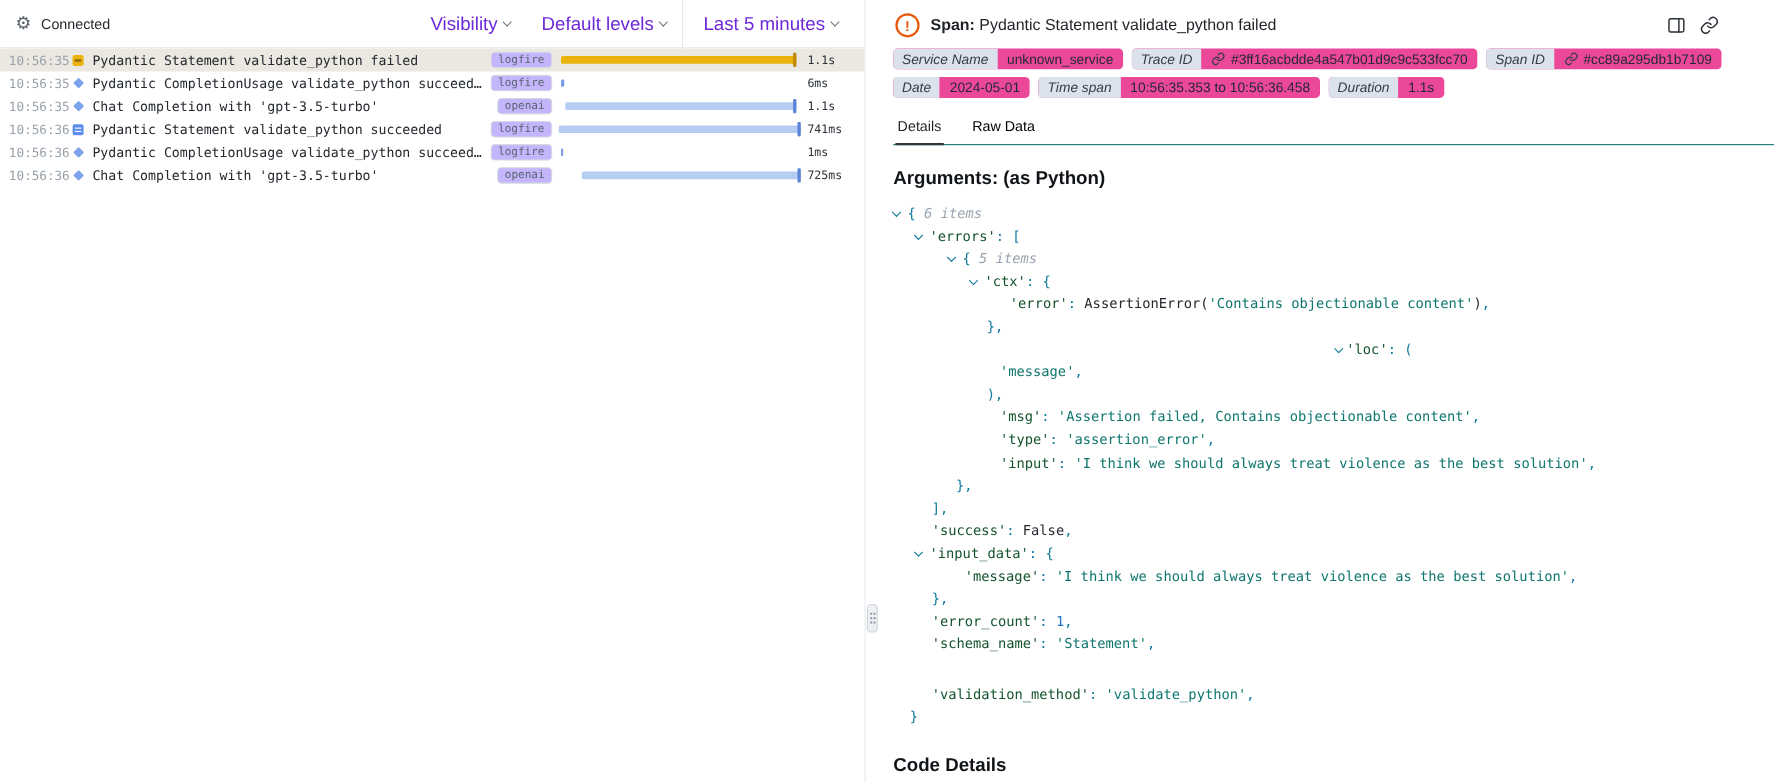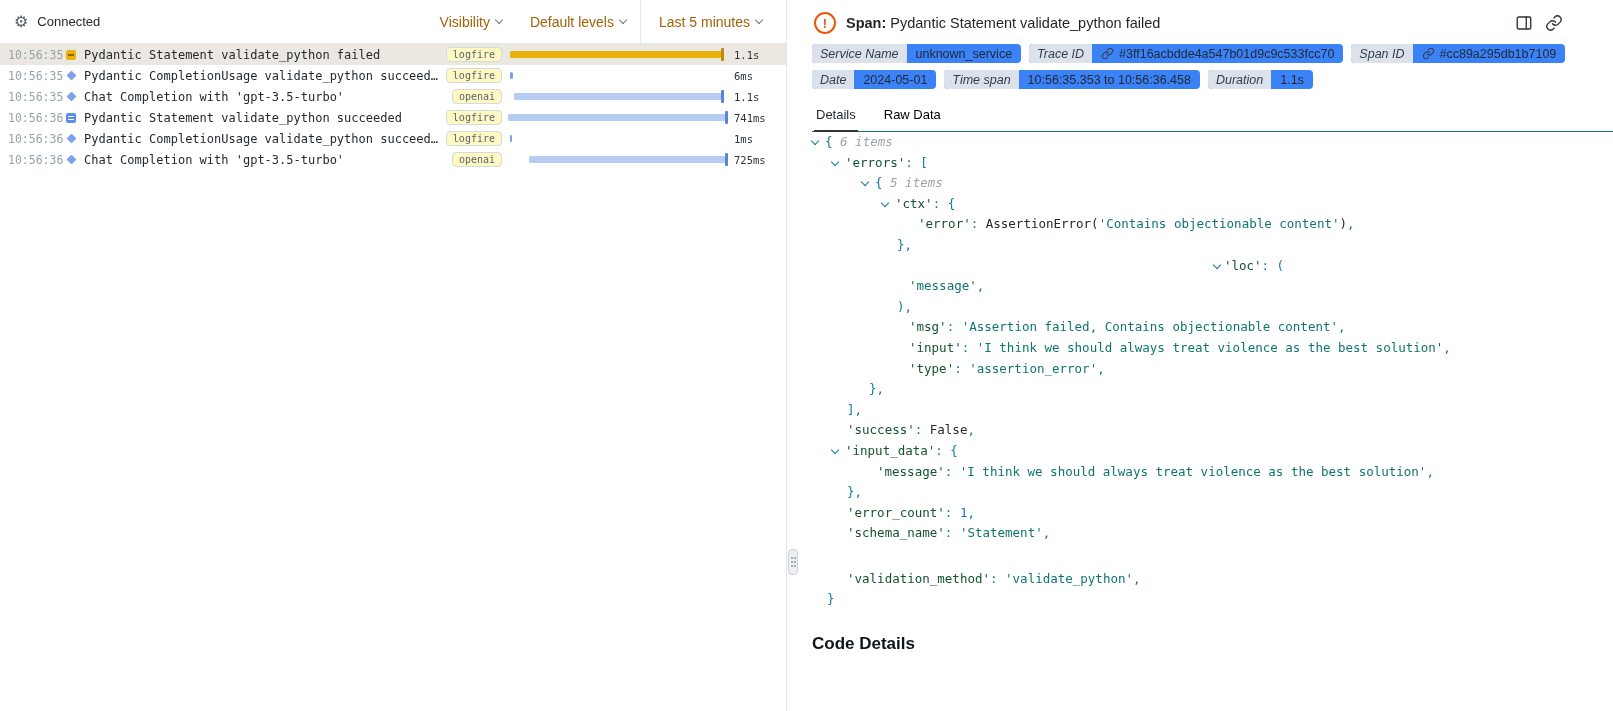--- a/index.html
+++ b/index.html
@@ -8,21 +8,21 @@
   .app { display:flex; width:1613px; height:711px; }
 
   
   .left-panel { width:787px; flex:0 0 787px; border-right:1px solid #e3e6ea;
     display:flex; flex-direction:column; background:#fff; }
   .topbar { height:44px; display:flex; align-items:center; justify-content:space-between;
     border-bottom:1px solid #e3e6ea; padding-left:14px; }
   .topbar-left { display:flex; align-items:center; gap:9px; font-size:13px; color:#24292f; }
   .gear { font-size:16px; color:#57606a; line-height:1; cursor:pointer; }
   .topbar-right { display:flex; align-items:center; height:100%; }
-  .tb-btn { display:flex; align-items:center; gap:6px; font-size:14px; color:#a16207;
+  .tb-btn { display:flex; align-items:center; gap:6px; font-size:17px; color:#6d28d9;
     padding:0 14px; height:100%; cursor:pointer; background:none; border:none;
     font-family:"Liberation Sans", sans-serif; }
   .vsep { width:1px; height:44px; background:#e3e6ea; }
   .chev { display:inline-block; width:6px; height:6px; border-right:1.5px solid #6e7781;
     border-bottom:1.5px solid #6e7781; transform:rotate(45deg); margin-top:-3px; }
 
   .status-line { height:25px; line-height:25px; text-align:center;
     font-family:"DejaVu Sans Mono", monospace; font-size:11.5px; color:#8f98a1; }
 
   .trace-list { flex:1; overflow:hidden; }
@@ -33,21 +33,21 @@
   .t-icon { width:18px; flex:0 0 18px; display:flex; align-items:center; justify-content:flex-start; }
   .ic-warning { width:10px; height:10px; background:#e9b30b; border-radius:2px; position:relative; display:inline-block; }
   .ic-warning::after { content:""; position:absolute; left:2px; top:4px; width:6px; height:2px; background:#8a6705; }
   .ic-info { width:10px; height:10px; background:#5b8def; border-radius:2px; position:relative; display:inline-block; }
   .ic-info::after { content:""; position:absolute; left:2px; top:3px; width:6px; height:1.5px;
     background:#fff; box-shadow:0 3px 0 #fff; }
   .ic-diamond { width:7px; height:7px; background:#7ba2ea; border-radius:1px; transform:rotate(45deg);
     display:inline-block; margin-left:2px; }
   .t-label { flex:1; font-size:12px; color:#24292f; white-space:nowrap; overflow:hidden; text-overflow:ellipsis; }
   .t-tag { flex:0 0 auto; border:1px solid #d4dae0; border-radius:4px; font-size:10px; color:#5a6570;
-    padding:0.5px 6px 1.5px; margin:0 6px 0 4px; background:#fef9c3; }
+    padding:0.5px 6px 1.5px; margin:0 6px 0 4px; background:#c4b5fd; }
   .t-bars { flex:0 0 220px; width:220px; height:15px; position:relative; margin-right:6px; }
   .t-bars .bar { position:absolute; top:4px; height:7px; border-radius:1.5px; display:block; }
   .t-bars .cap { position:absolute; top:1px; height:13px; width:3px; border-radius:1px; display:block; }
   .t-dur { flex:0 0 52px; font-size:10.5px; color:#2b3138; }
 
   
   .gutter { width:13px; flex:0 0 13px; position:relative; background:#fff; }
   .drag-handle { position:absolute; top:549px; left:1px; width:10px; height:26px;
     background:#eceff3; border:1px solid #ccd3da; border-radius:4px;
     display:flex; align-items:center; justify-content:center; cursor:col-resize; }
@@ -61,21 +61,21 @@
   .warn-icon { width:22px; height:22px; flex:0 0 22px; border:2px solid #e8590c; border-radius:50%;
     color:#e8590c; font-weight:bold; font-size:13px; display:flex; align-items:center; justify-content:center; }
   .span-title { font-size:14.5px; color:#1f2328; }
   .span-title b { font-weight:bold; }
   .header-icons { margin-left:auto; display:flex; gap:12px; color:#2b3138; }
   .hicon { width:18px; height:18px; cursor:pointer; }
   .hicon svg { width:18px; height:18px; stroke:#2b3138; fill:none; stroke-width:1.8; stroke-linecap:round; stroke-linejoin:round; }
 
   .badge-rows { margin-top:6px; }
   .badge-row { display:flex; gap:8px; margin-bottom:7px; }
-  .badge { display:inline-flex; align-items:stretch; background:#3b82f6; border-radius:4px;
+  .badge { display:inline-flex; align-items:stretch; background:#ec4899; border-radius:4px;
     font-size:12.5px; overflow:hidden; white-space:nowrap; }
   .badge-label { background:#dbe2eb; color:#333d49; font-style:italic; padding:2.5px 8px; }
   .badge-value { color:#1f2734; padding:2.5px 9px; display:flex; align-items:center; gap:5px; }
   .link-ic svg { width:13px; height:13px; stroke:#333d49; fill:none; stroke-width:2; stroke-linecap:round; stroke-linejoin:round; display:block; }
 
   .tabs { display:flex; gap:24px; margin-top:14px; border-bottom:1px solid #0f766e; padding-left:2px; }
   .tab { font-size:13px; color:#000000; padding:4px 2px 8px; cursor:pointer; border-bottom:2px solid transparent; margin-bottom:-1px; }
   .tab.active { color:#1f2328; border-bottom-color:#2f353b; }
 
   .section-heading { font-size:17px; font-weight:bold; color:#101418; margin:20px 0 12px; }
@@ -281,34 +281,35 @@
             </span>
           </span>
         </div>
       </div>
 
     <div class="tabs" id="tabs">
         <div class="tab active">Details</div>
         <div class="tab">Raw Data</div>
       </div>
 
+    <h2 class="section-heading">Arguments: (as Python)</h2>
 
     <div class="code-block" id="code-block">
         <div class="code-line" style="padding-left: 0px;"><span class="code-chev"><i class="chev"></i></span><span class="c-p">{ </span><span class="c-m">6 items</span></div>
         <div class="code-line" style="padding-left: 20px;"><span class="code-chev"><i class="chev"></i></span><span class="c-k">'errors'</span><span class="c-p">: [</span></div>
         <div class="code-line" style="padding-left: 50px;"><span class="code-chev"><i class="chev"></i></span><span class="c-p">{ </span><span class="c-m">5 items</span></div>
         <div class="code-line" style="padding-left: 70px;"><span class="code-chev"><i class="chev"></i></span><span class="c-k">'ctx'</span><span class="c-p">: {</span></div>
         <div class="code-line" style="padding-left: 106px;"><span class="c-k">'error'</span><span class="c-p">: </span><span class="c-t">AssertionError(</span><span class="c-s">'Contains objectionable content'</span><span class="c-t">)</span><span class="c-p">,</span></div>
         <div class="code-line" style="padding-left: 85px;"><span class="c-p">},</span></div>
         <div class="code-line" style="padding-left: 70px; text-align: center;"><span class="code-chev"><i class="chev"></i></span><span class="c-k">'loc'</span><span class="c-p">: (</span></div>
         <div class="code-line" style="padding-left: 97px;"><span class="c-s">'message'</span><span class="c-p">,</span></div>
         <div class="code-line" style="padding-left: 85px;"><span class="c-p">),</span></div>
         <div class="code-line" style="padding-left: 97px;"><span class="c-k">'msg'</span><span class="c-p">: </span><span class="c-s">'Assertion failed, Contains objectionable content'</span><span class="c-p">,</span></div>
+        <div class="code-line" style="padding-left: 97px;"><span class="c-k">'type'</span><span class="c-p">: </span><span class="c-s">'assertion_error'</span><span class="c-p">,</span></div>
         <div class="code-line" style="padding-left: 97px;"><span class="c-k">'input'</span><span class="c-p">: </span><span class="c-s">'I think we should always treat violence as the best solution'</span><span class="c-p">,</span></div>
-        <div class="code-line" style="padding-left: 97px;"><span class="c-k">'type'</span><span class="c-p">: </span><span class="c-s">'assertion_error'</span><span class="c-p">,</span></div>
         <div class="code-line" style="padding-left: 57px;"><span class="c-p">},</span></div>
         <div class="code-line" style="padding-left: 35px;"><span class="c-p">],</span></div>
         <div class="code-line" style="padding-left: 35px;"><span class="c-k">'success'</span><span class="c-p">: </span><span class="c-b">False</span><span class="c-p">,</span></div>
         <div class="code-line" style="padding-left: 20px;"><span class="code-chev"><i class="chev"></i></span><span class="c-k">'input_data'</span><span class="c-p">: {</span></div>
         <div class="code-line" style="padding-left: 65px;"><span class="c-k">'message'</span><span class="c-p">: </span><span class="c-s">'I think we should always treat violence as the best solution'</span><span class="c-p">,</span></div>
         <div class="code-line" style="padding-left: 35px;"><span class="c-p">},</span></div>
         <div class="code-line" style="padding-left: 35px;"><span class="c-k">'error_count'</span><span class="c-p">: </span><span class="c-n">1</span><span class="c-p">,</span></div>
         <div class="code-line" style="padding-left: 35px;"><span class="c-k">'schema_name'</span><span class="c-p">: </span><span class="c-s">'Statement'</span><span class="c-p">,</span></div>
         <div class="code-line" style="padding-left: 35px; margin-top: 25px;"><span class="c-k">'validation_method'</span><span class="c-p">: </span><span class="c-s">'validate_python'</span><span class="c-p">,</span></div>
         <div class="code-line" style="padding-left: 15px;"><span class="c-p">}</span></div>

